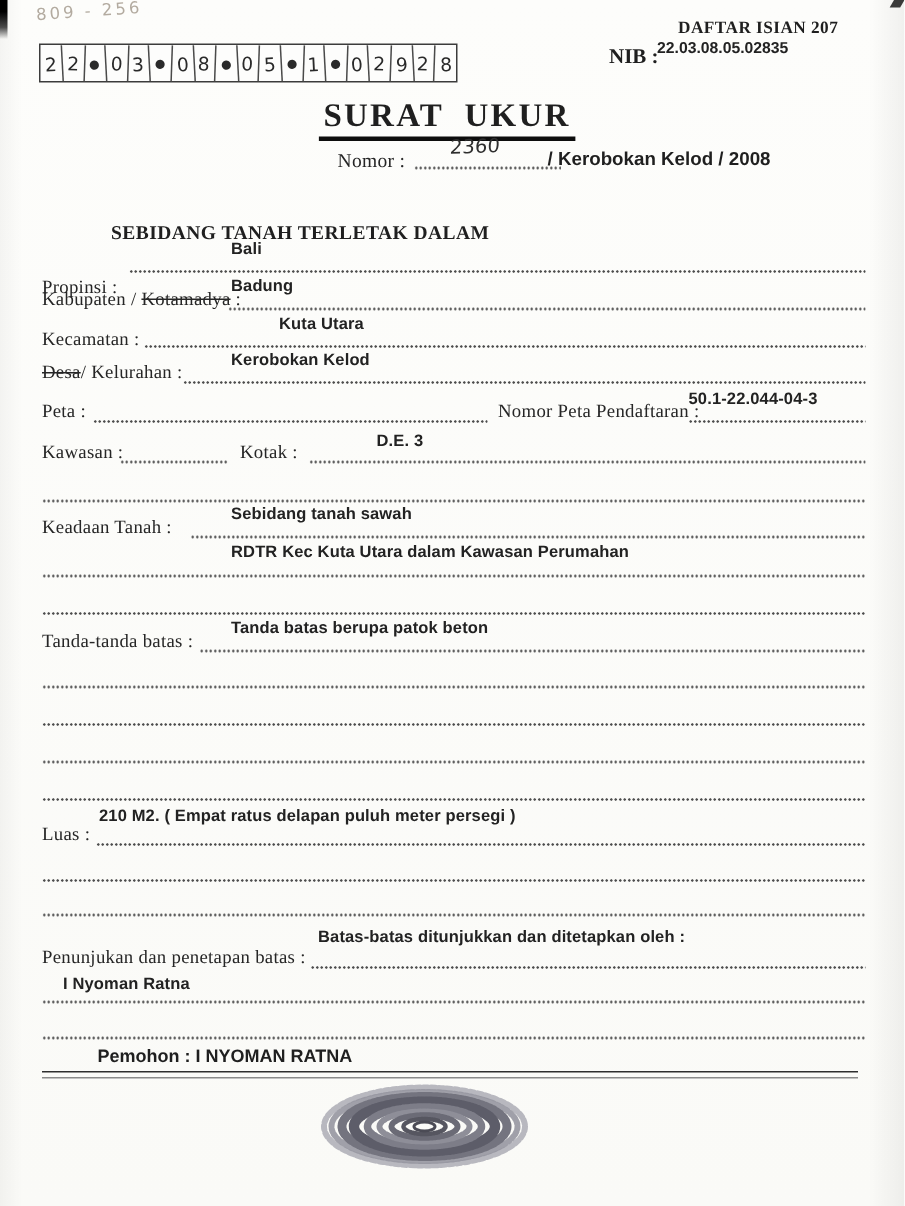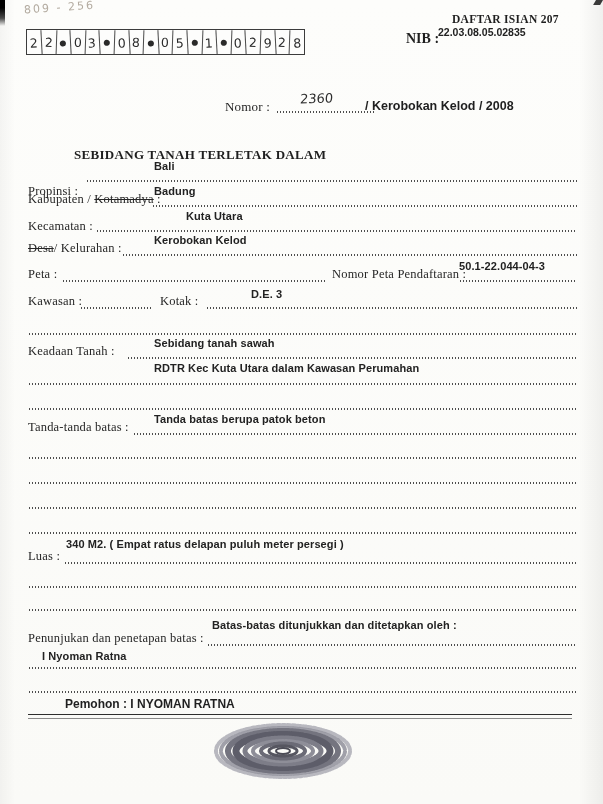--- a/index.html
+++ b/index.html
@@ -79,20 +79,21 @@
       <div class="code-cell">2</div>
       <div class="code-cell">9</div>
       <div class="code-cell">2</div>
       <div class="code-cell">8</div>
     </div>
 
   <div class="abs daftar" style="left:452px; top:13px;">DAFTAR ISIAN 207</div>
   <div class="abs nib-label" style="left:406px; top:31px;">NIB :</div>
   <div class="abs nib-value" style="left:438px; top:26px;">22.03.08.05.02835</div>
 
+  <div class="abs title" style="left:298px; top:64px;">SURAT UKUR</div>
 
   <div class="abs label" style="left:225px; top:99px; font-size:13px;">Nomor :</div>
   <div class="dotline" style="left:276px; top:111px; width:98px;"></div>
   <div class="abs hand nomor-hand" style="left:300px; top:91px;">2360</div>
   <div class="abs nomor-rest" style="left:365px; top:99px;">/ Kerobokan Kelod / 2008</div>
 
   <div class="abs section-heading" style="left:74px; top:147px;">SEBIDANG TANAH TERLETAK DALAM</div>
 
   <div class="abs label" style="left:28px; top:184px;">Propinsi :</div>
   <div class="dotline" style="left:86px; top:180px; width:491px;"></div>
@@ -139,21 +140,21 @@
   <div class="dotline" style="left:28px; top:408px; width:549px;"></div>
 
   <div class="abs label" style="left:28px; top:420px;">Tanda-tanda batas :</div>
   <div class="dotline" style="left:133px; top:433px; width:444px;"></div>
   <div class="abs value" style="left:154px; top:413px;">Tanda batas berupa patok beton</div>
   <div class="dotline" style="left:28px; top:457px; width:549px;"></div>
   <div class="dotline" style="left:28px; top:482px; width:549px;"></div>
   <div class="dotline" style="left:28px; top:507px; width:549px;"></div>
   <div class="dotline" style="left:28px; top:532px; width:549px;"></div>
 
-  <div class="abs value" style="left:66px; top:538px;">340 M2. ( Empat ratus delapan puluh meter persegi )</div>
+  <div class="abs value" style="left:66px; top:538px;">210 M2. ( Empat ratus delapan puluh meter persegi )</div>
   <div class="abs label" style="left:28px; top:549px;">Luas :</div>
   <div class="dotline" style="left:64px; top:562px; width:513px;"></div>
   <div class="dotline" style="left:28px; top:586px; width:549px;"></div>
   <div class="dotline" style="left:28px; top:609px; width:549px;"></div>
 
   <div class="abs label" style="left:28px; top:631px;">Penunjukan dan penetapan batas :</div>
   <div class="abs value" style="left:212px; top:619px;">Batas-batas ditunjukkan dan ditetapkan oleh :</div>
   <div class="dotline" style="left:207px; top:644px; width:370px;"></div>
   <div class="abs value" style="left:42px; top:650px;">I Nyoman Ratna</div>
   <div class="dotline" style="left:28px; top:667px; width:549px;"></div>

